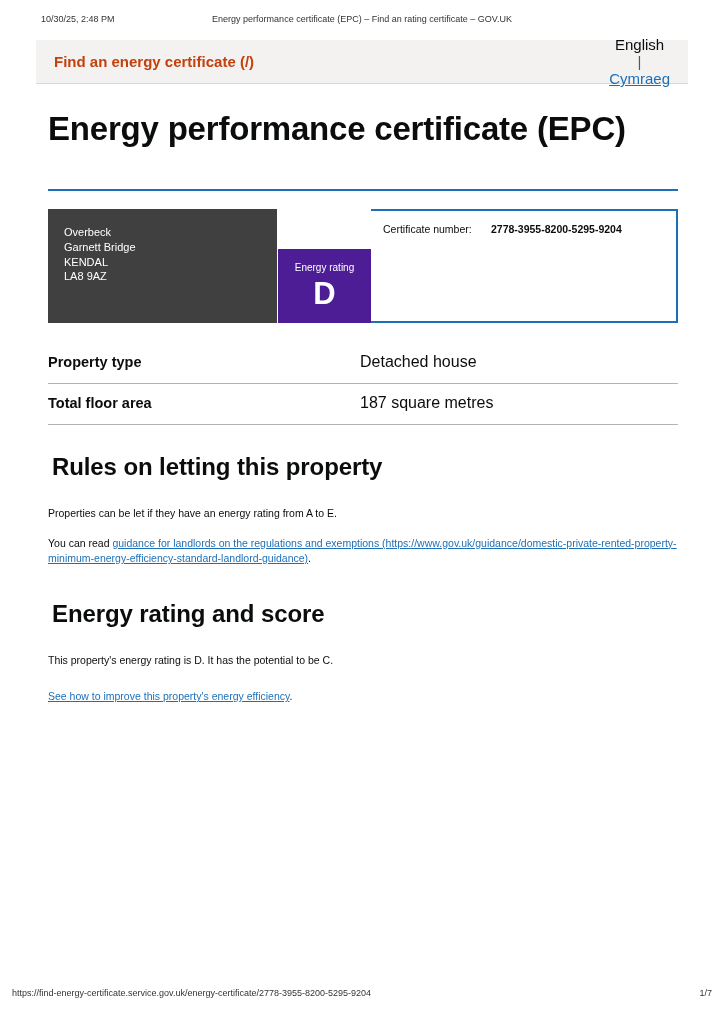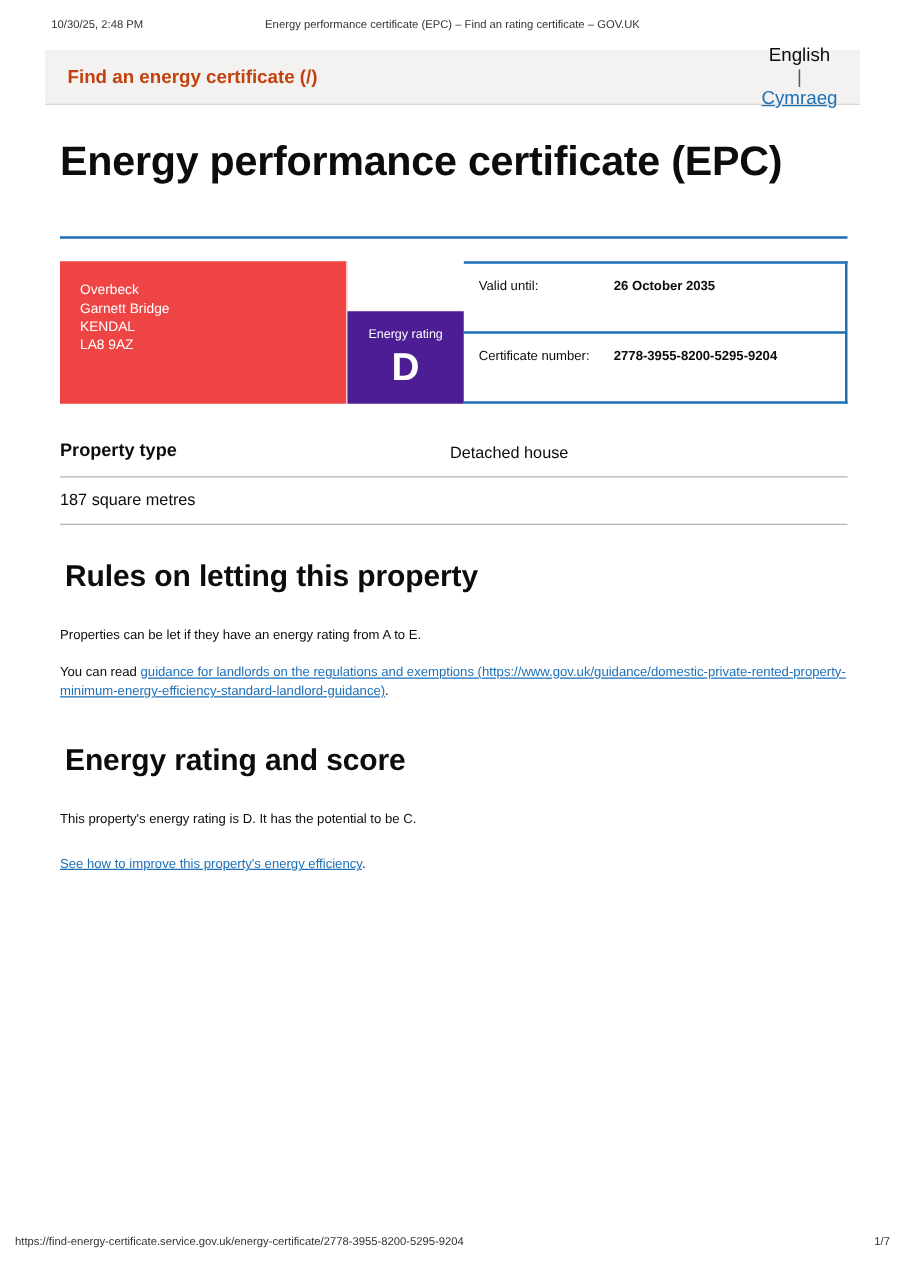--- a/index.html
+++ b/index.html
@@ -113,21 +113,21 @@
   }
 
   
   .summary {
     display: flex;
     margin-top: 18px;
     width: 630px;
     box-sizing: border-box;
   }
   .summary .addr {
-    background: #ef4444;
+    background: #404040;
     color: #ffffff;
     width: 230px;
     box-sizing: border-box;
     padding: 16px 16px 16px 16px;
     font-size: 11px;
     line-height: 1.35;
     border-right: 1px solid #ffffff;
   }
   .summary .rating {
     background: #4c1d95;
@@ -189,21 +189,21 @@
     align-items: center;
     padding: 10px 0 12px 0;
     border-bottom: 1px solid #b1b4b6;
   }
   .detail-label {
     width: 312px;
     font-size: 14.5px;
     font-weight: bold;
   }
   .detail-value {
-    font-size: 13px;
+    font-size: 16px;
   }
 
   
   h2.section {
     font-size: 24px;
     font-weight: bold;
     margin: 28px 0 0 4px;
     letter-spacing: -0.1px;
   }
   h2.section.tight {
@@ -263,37 +263,34 @@
         <div>Overbeck</div>
         <div>Garnett Bridge</div>
         <div>KENDAL</div>
         <div>LA8 9AZ</div>
       </div>
       <div class="rating">
         <div class="r-label">Energy rating</div>
         <div class="r-letter">D</div>
       </div>
       <div class="facts">
-        <div class="fact-row first">
-          <div class="fact-key">Valid until:</div>
-          <div class="fact-val">26 October 2035</div>
-        </div>
         <div class="fact-row">
           <div class="fact-key">Certificate number:</div>
           <div class="fact-val">2778-3955-8200-5295-9204</div>
         </div>
       </div>
     </div>
 
     <div class="detail-list">
       <div class="detail-row">
         <div class="detail-label">Property type</div>
         <div class="detail-value">Detached house</div>
       </div>
       <div class="detail-row">
+        <div class="detail-label">Total floor area</div>
         <div class="detail-value">187 square metres</div>
       </div>
     </div>
 
     <h2 class="section">Rules on letting this property</h2>
     <p class="body">Properties can be let if they have an energy rating from A to E.</p>
     <p class="body small-gap"><span>You can read </span><a class="inline" href="#">guidance for landlords on the regulations and exemptions (https://www.gov.uk/guidance/domestic-private-rented-property-minimum-energy-efficiency-standard-landlord-guidance)</a><span>.</span></p>
 
     <h2 class="section tight">Energy rating and score</h2>
     <p class="body">This property's energy rating is D. It has the potential to be C.</p>

